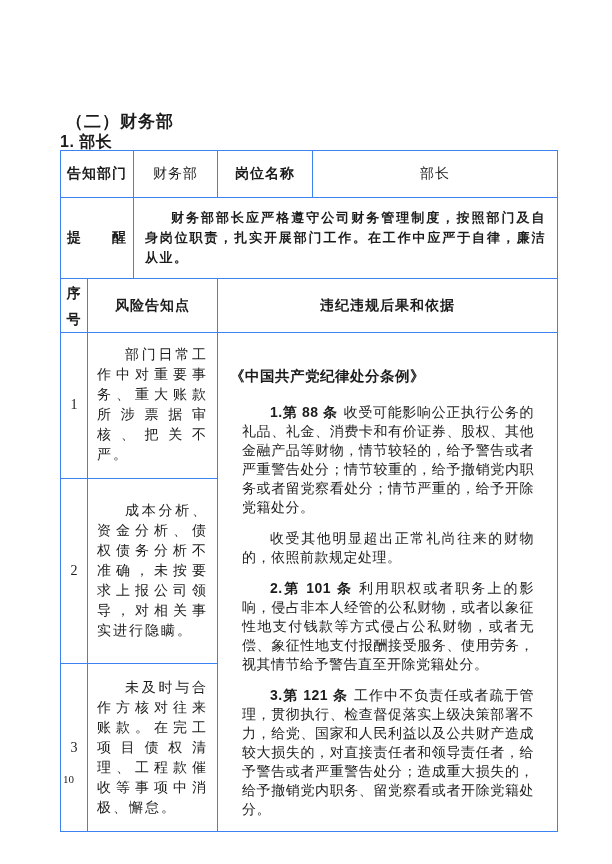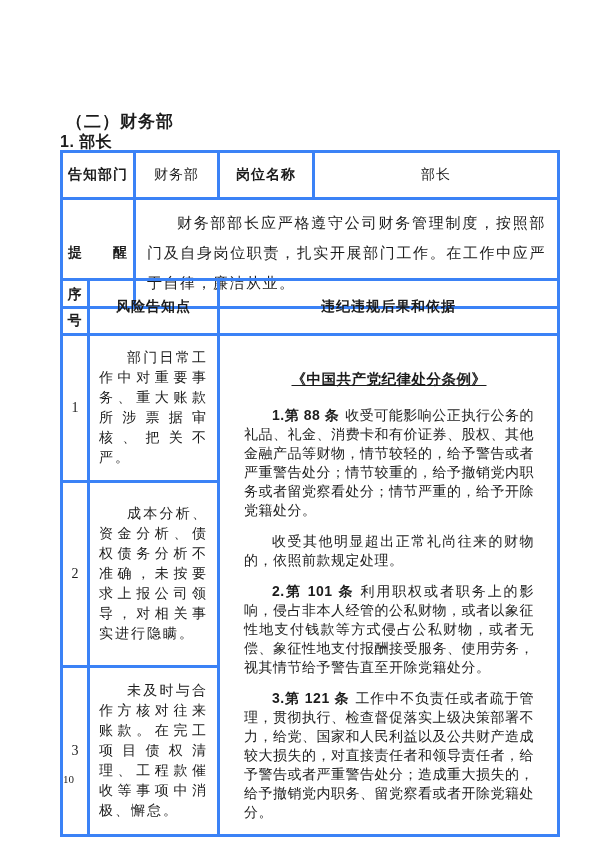--- a/index.html
+++ b/index.html
@@ -22,63 +22,62 @@
     font-weight: bold; font-size: 16px; letter-spacing: 0.5px;
   }
   table {
     position: absolute; left: 60px;
     border-collapse: collapse; table-layout: fixed;
     width: 497px;
   }
   #header-table { top: 150px; }
   #risk-table { top: 278px; }
   td {
-    border: 3px solid #3b82f6;
+    border: 1px solid #3b82f6;
     padding: 0;
     font-size: 14px;
   }
   .lbl {
     font-family: "Liberation Sans", "DejaVu Sans", sans-serif;
     font-weight: bold;
     text-align: center;
     letter-spacing: 1px;
   }
   .val { text-align: center; letter-spacing: 1px; }
   .reminder-text {
     padding: 8px 11px 8px 11px;
     text-indent: 2em;
     text-align: justify;
-    font-size: 15px;
+    font-size: 13px;
     letter-spacing: 1.5px;
-    line-height: 30px;
+    line-height: 20px;
+    font-weight: bold;
   }
   .no-head { line-height: 26px; padding: 0 4px; }
   .no-cell { text-align: center; }
   .risk-cell {
     padding: 6px 9px;
     text-indent: 2em;
     text-align: justify;
     letter-spacing: 2px;
     line-height: 20px;
     vertical-align: middle;
   }
   .conseq-cell {
     vertical-align: top;
     padding: 34px 11px 0 12px;
     line-height: 19px;
     letter-spacing: 0.5px;
   }
   .conseq-title {
     font-family: "Liberation Sans", "DejaVu Sans", sans-serif;
     font-weight: bold;
-    text-align: center;
     font-size: 14.5px;
     letter-spacing: 0.5px;
     margin: 0 0 17px 0;
-    text-decoration: underline;
   }
   .conseq-cell p {
     margin: 12px;
     text-indent: 2em;
     text-align: justify;
   }
   .lead {
     font-family: "Liberation Sans", "DejaVu Sans", sans-serif;
     font-weight: bold;
     margin-right: 6px;

